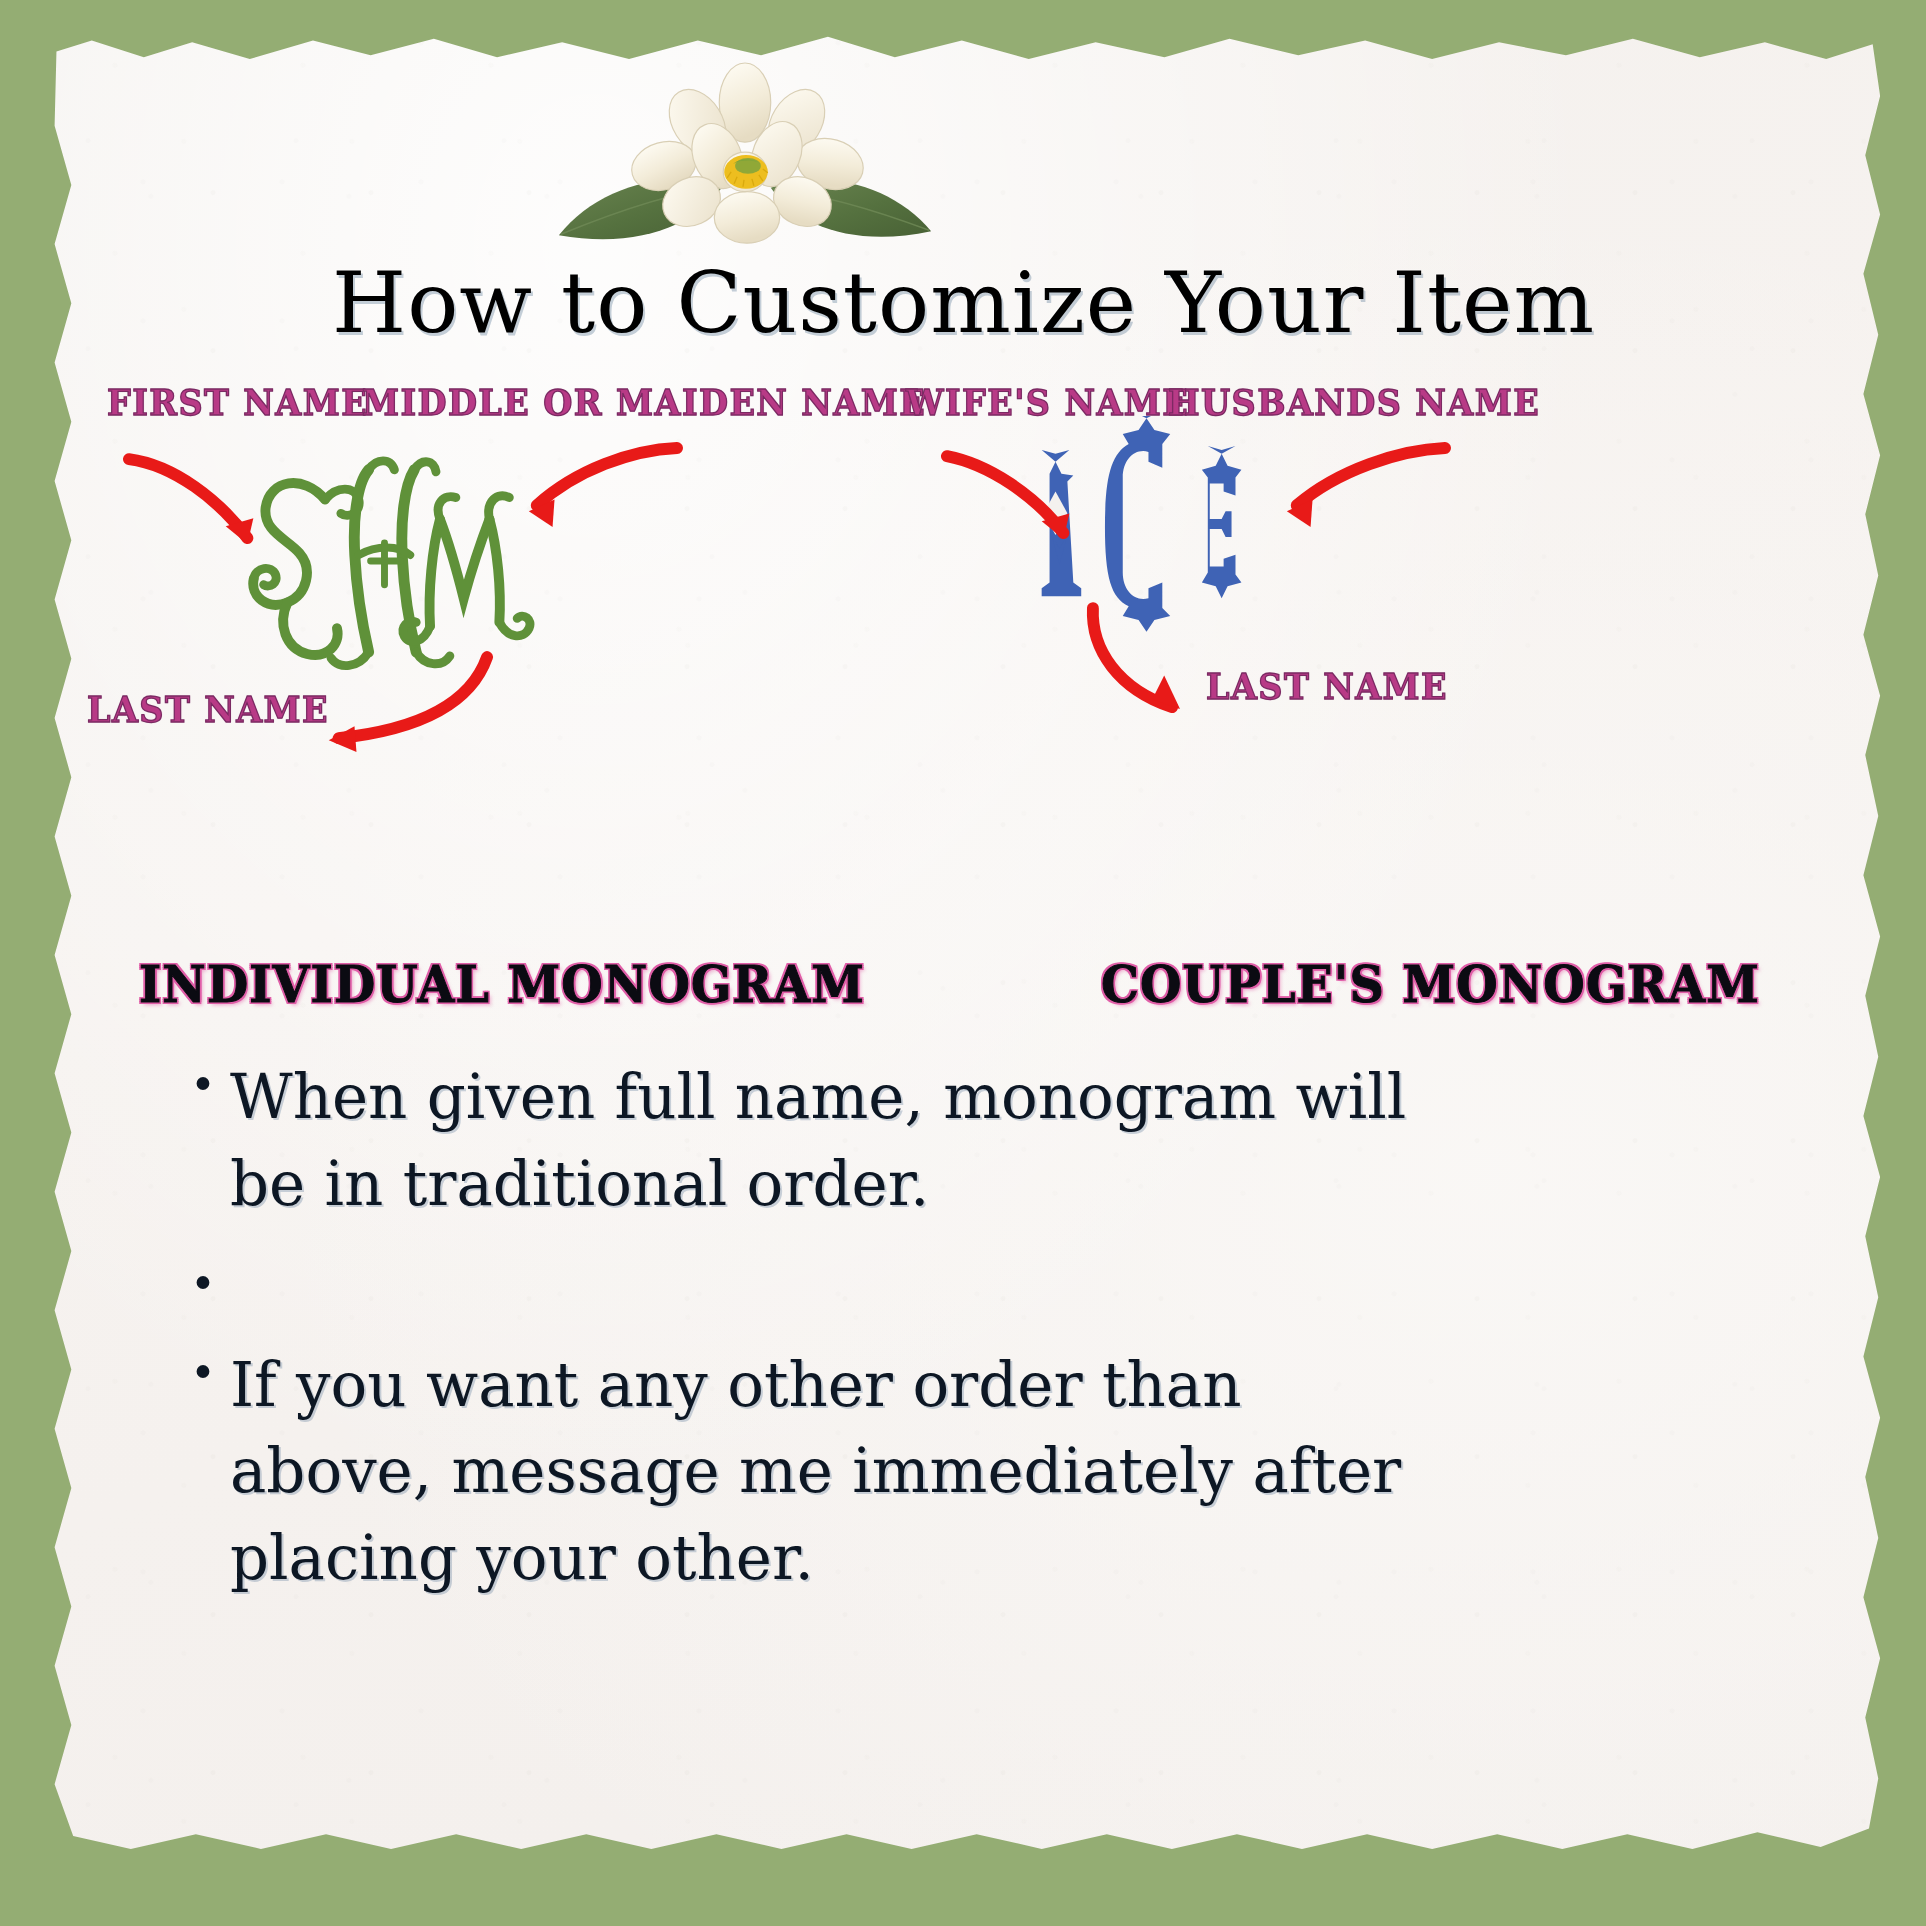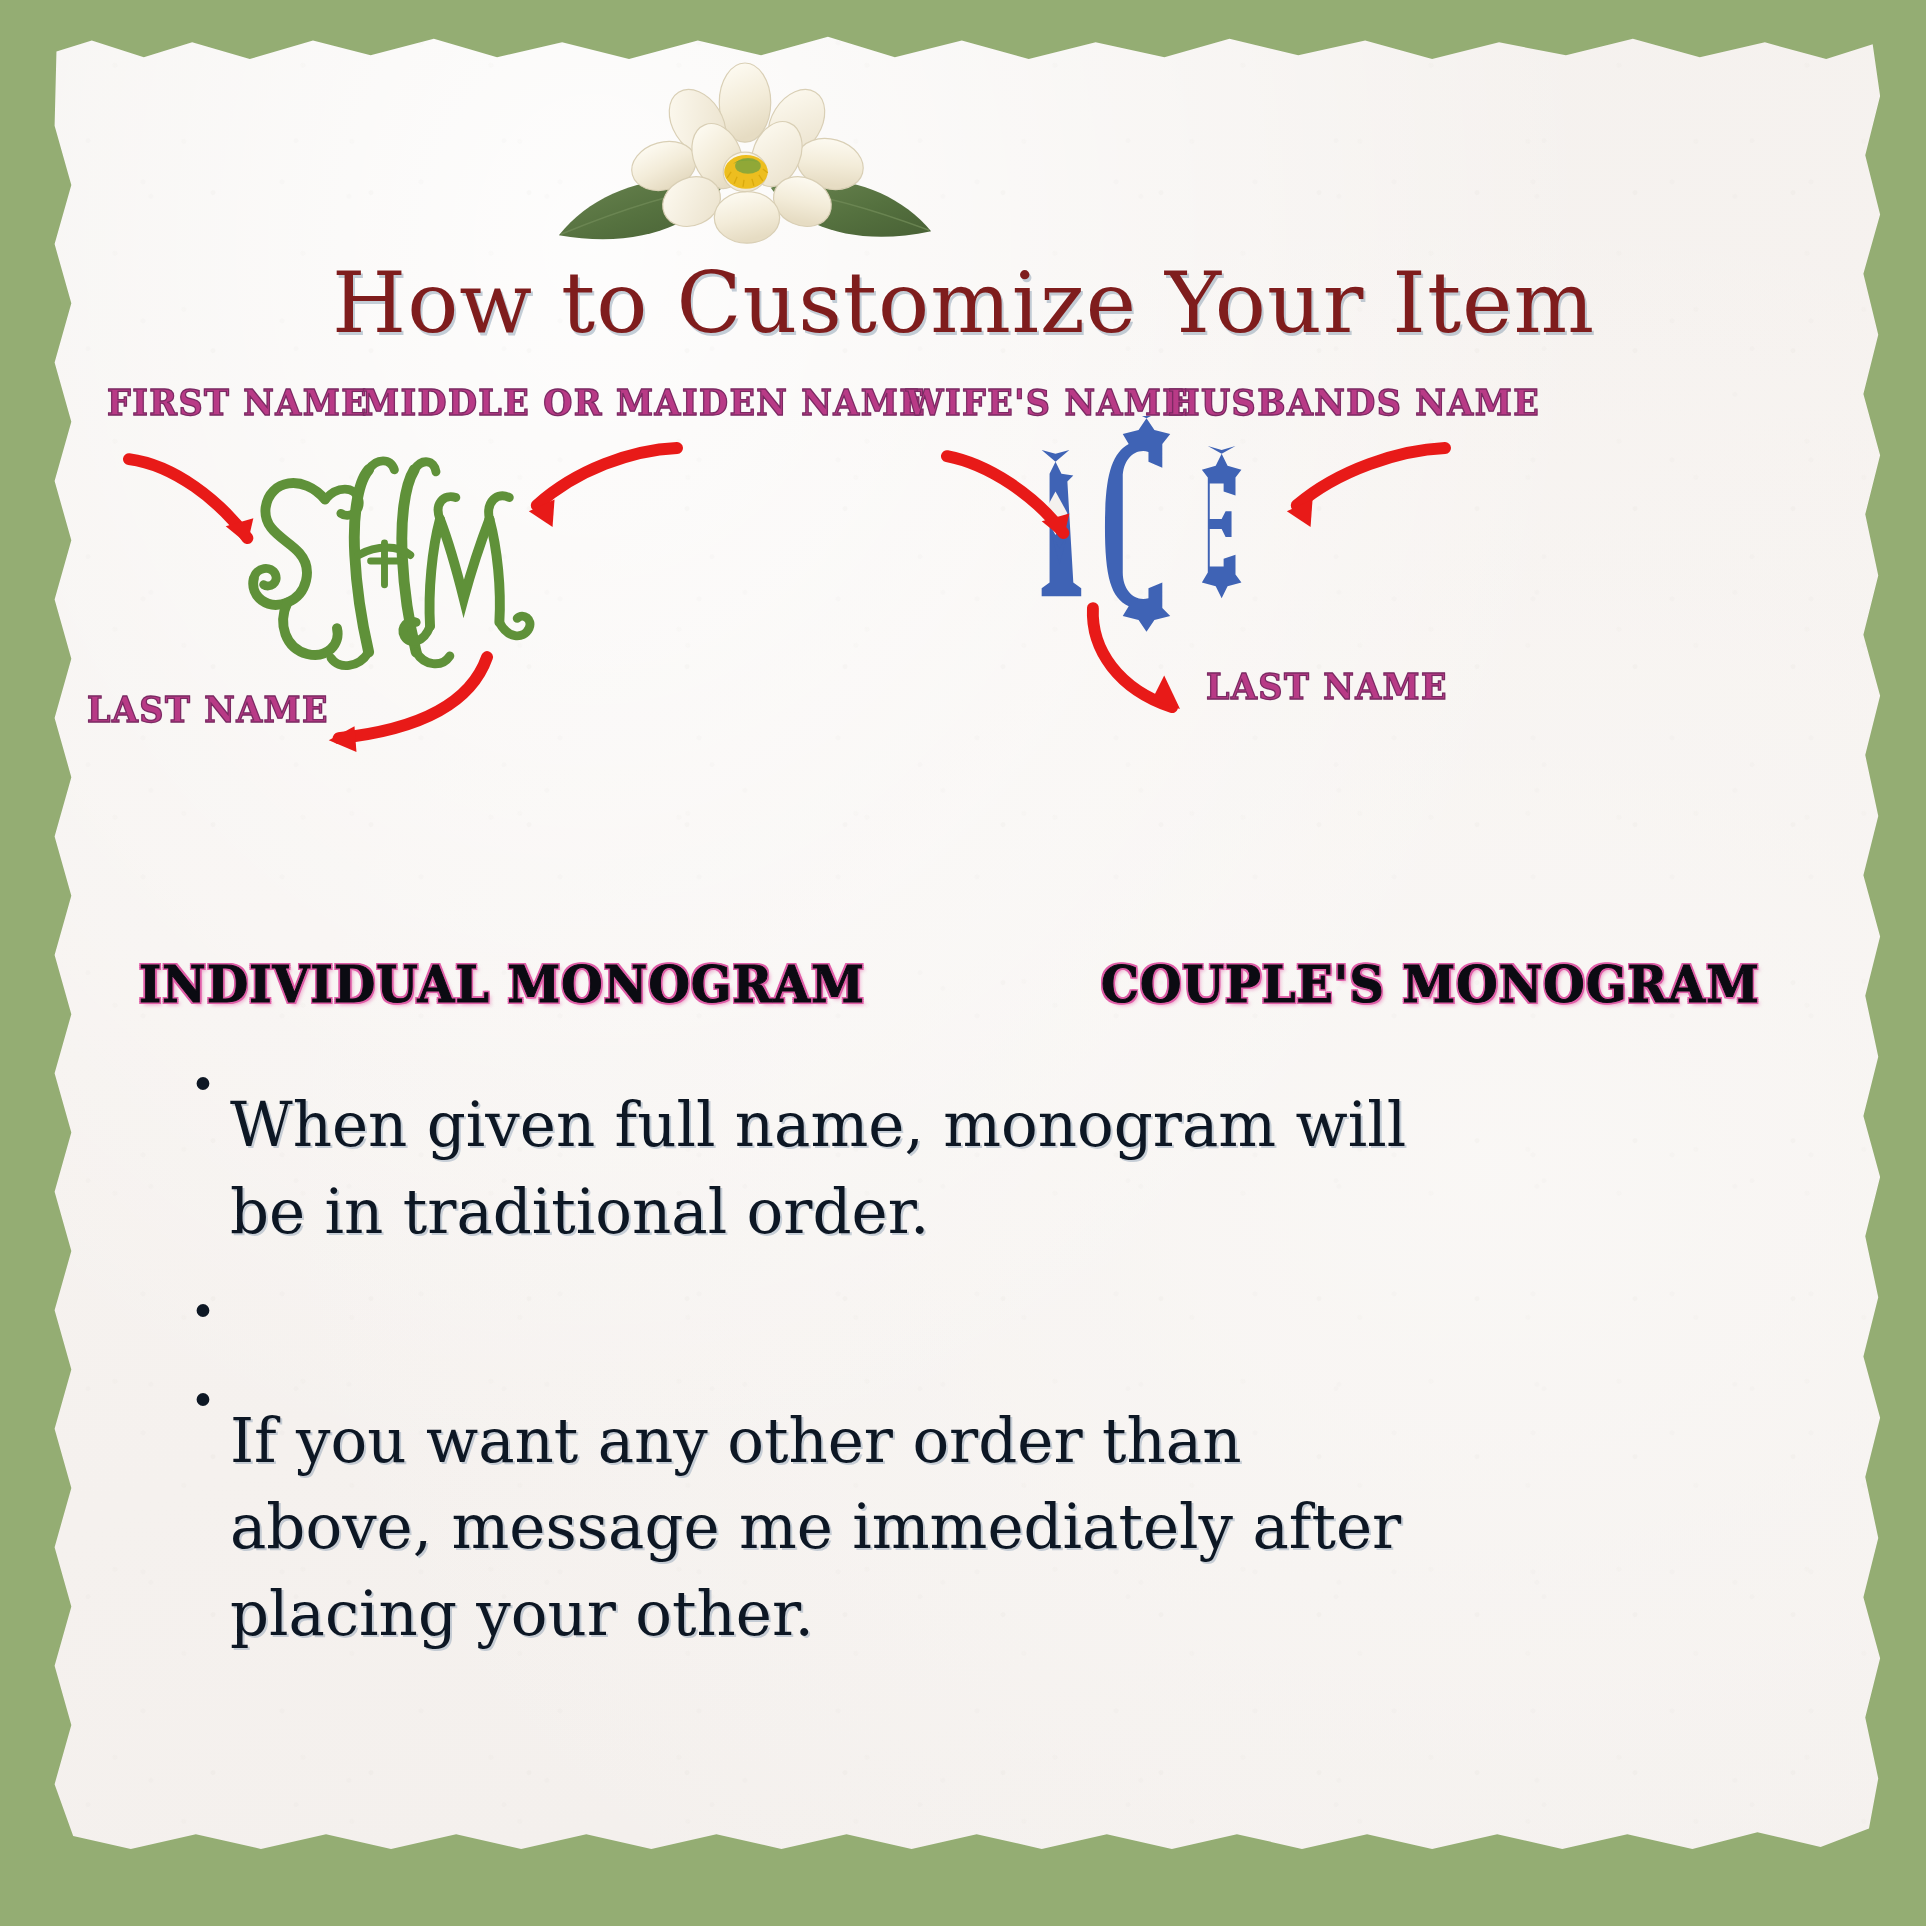--- a/index.html
+++ b/index.html
@@ -90,21 +90,21 @@
   #title {
     position: absolute;
     left: 0;
     top: 253px;
     width: 1927px;
     text-align: center;
     font-family: "DejaVu Serif", "Liberation Serif", serif;
     font-size: 85px;
     font-weight: 400;
     letter-spacing: 1px;
-    color: #7f1d1d;
+    color: #000000;
     text-shadow: 2px 3px 0 rgba(90,120,150,0.35), -1px -1px 0 rgba(255,255,255,0.4);
     white-space: nowrap;
   }
 
   
   .ann-label {
     position: absolute;
     font-family: "DejaVu Serif", "Liberation Serif", serif;
     font-size: 36px;
     font-weight: 700;
@@ -181,21 +181,20 @@
   }
   .bullet-text {
     flex: 1 1 auto;
     font-family: "DejaVu Serif", "Liberation Serif", serif;
     font-size: 61px;
     line-height: 1.42;
     letter-spacing: 0px;
     color: #0d1724;
     text-shadow: 2px 2px 0 rgba(95,125,155,0.32);
     max-width: 1218px;
-    margin-top: 28px;
   }
 </style>
 </head>
 <body>
 
 <div id="canvas">
 
   <div id="paper-sheet">
     <div id="paper-grain"></div>
   </div>

